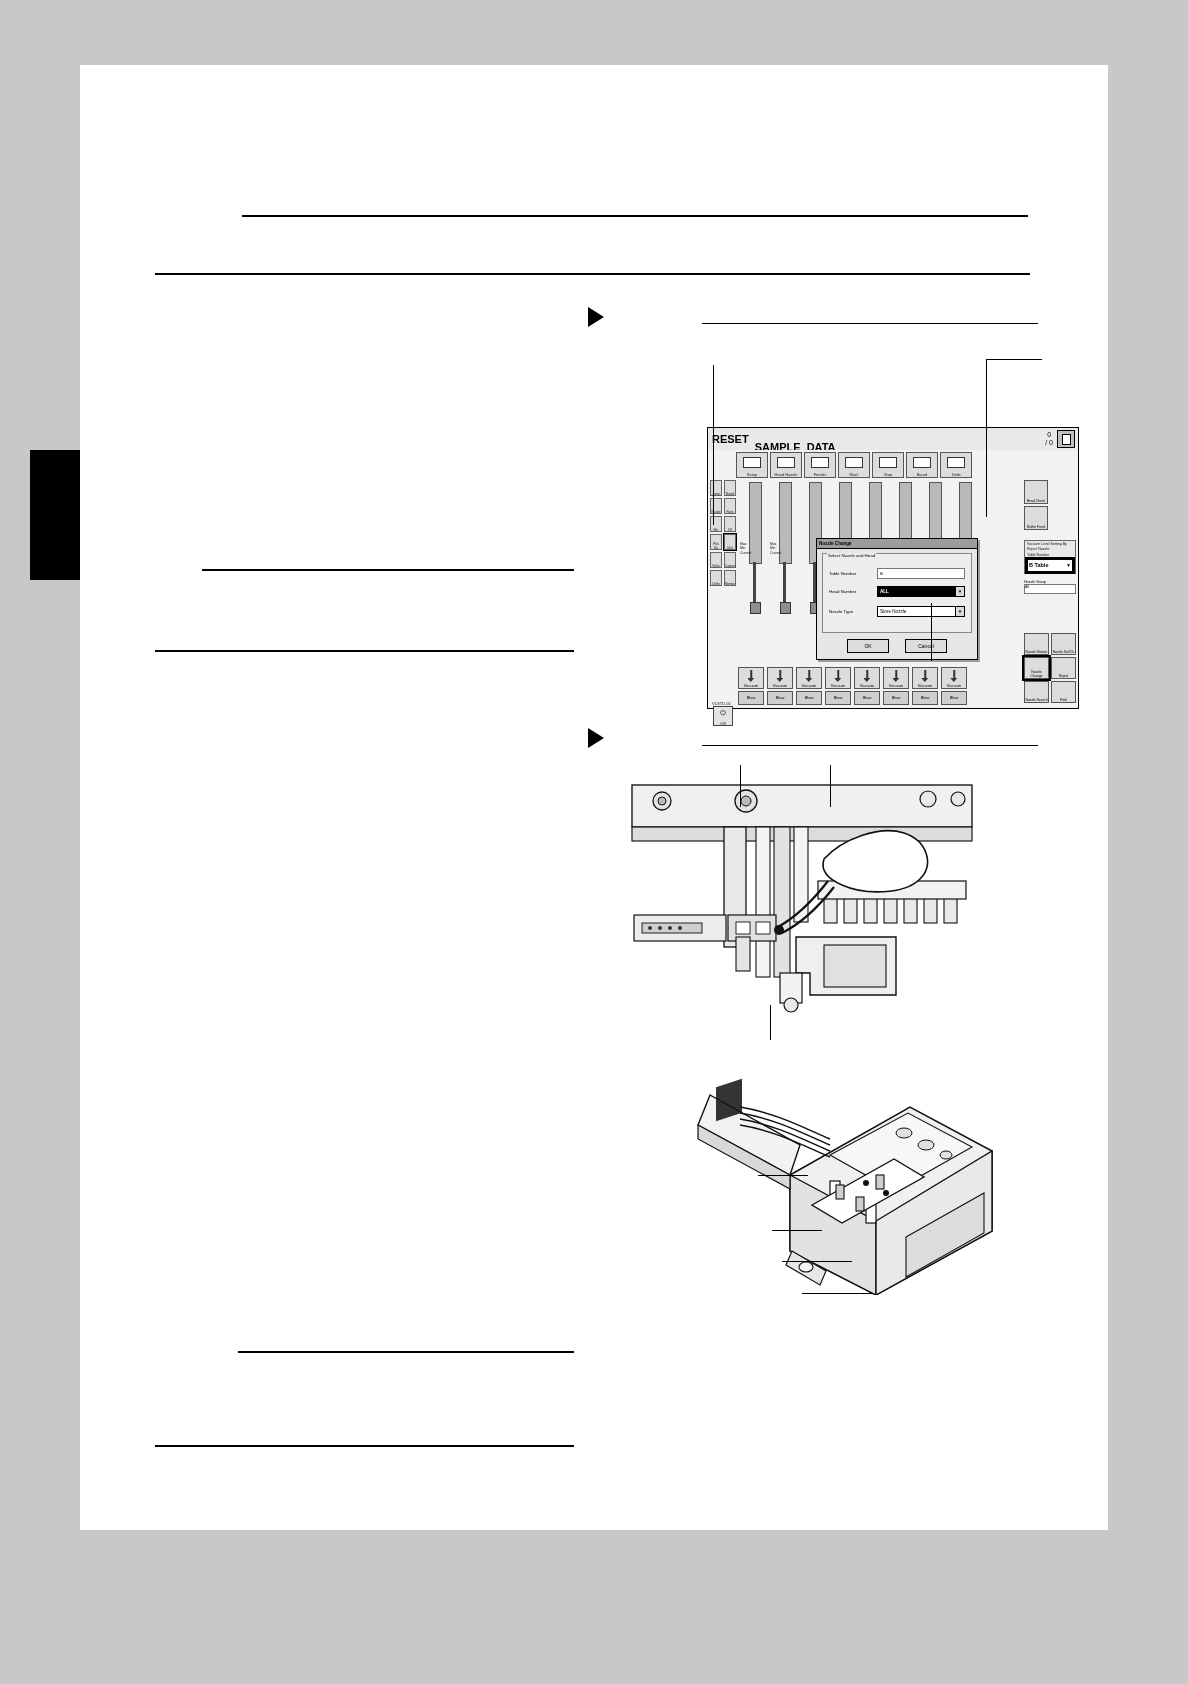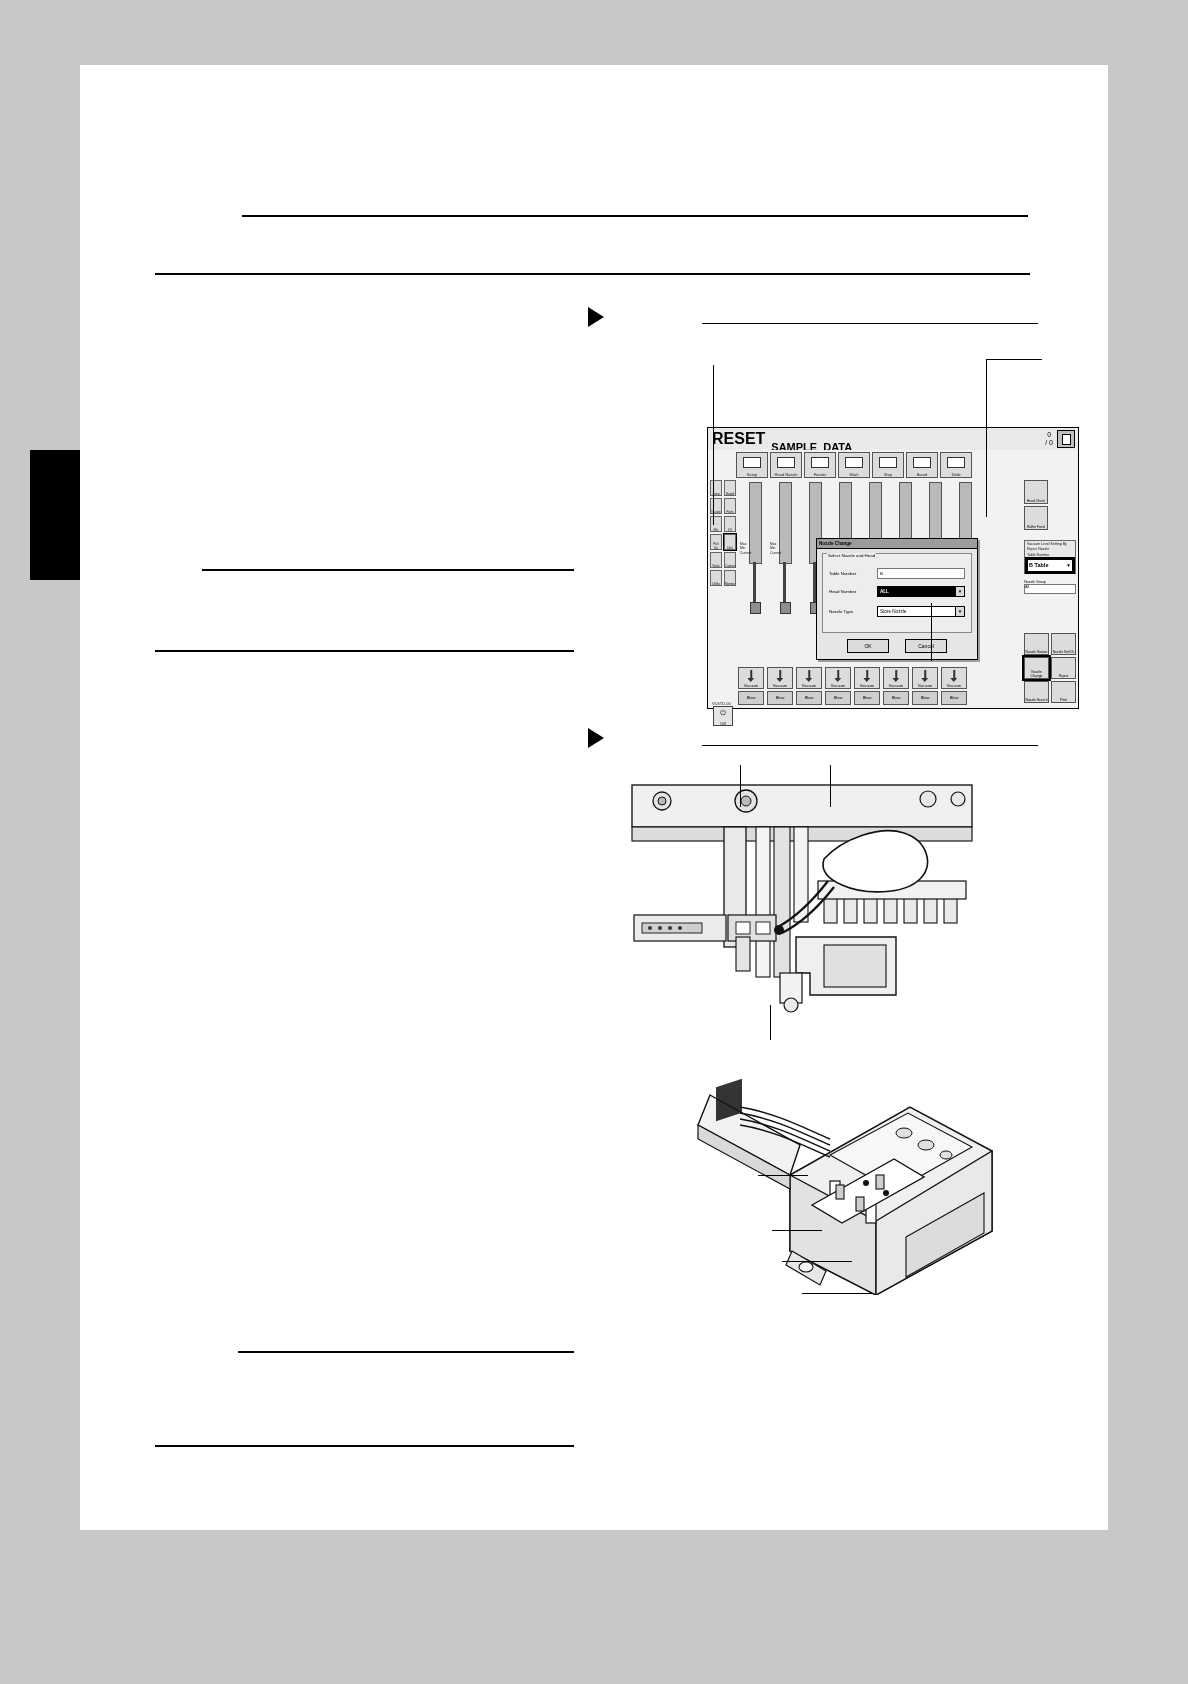--- a/index.html
+++ b/index.html
@@ -42,21 +42,21 @@
     background:#ffffff;
     border:1px solid #000;
     box-sizing:border-box;
   }
   .scr-top {
     position:absolute; left:0; top:0; right:0; height:22px;
     background:#e9e9e9; border-bottom:1px solid #000;
     display:flex; align-items:center;
   }
   .scr-reset {
-    font-size:16px; font-weight:bold; padding-left:4px; letter-spacing:0px;
+    font-size:11px; font-weight:bold; padding-left:4px; letter-spacing:0px;
   }
   .scr-title { font-size:11px; font-weight:bold; padding-left:6px;margin-top:16px; }
   .scr-count {
     margin-left:auto; font-size:7px; text-align:center; line-height:8px;
     padding-right:4px;
   }
   .scr-cornericon {
     width:16px; height:16px; background:#bfbfbf; border:1px solid #000;
     margin-right:3px; position:relative;
   }

